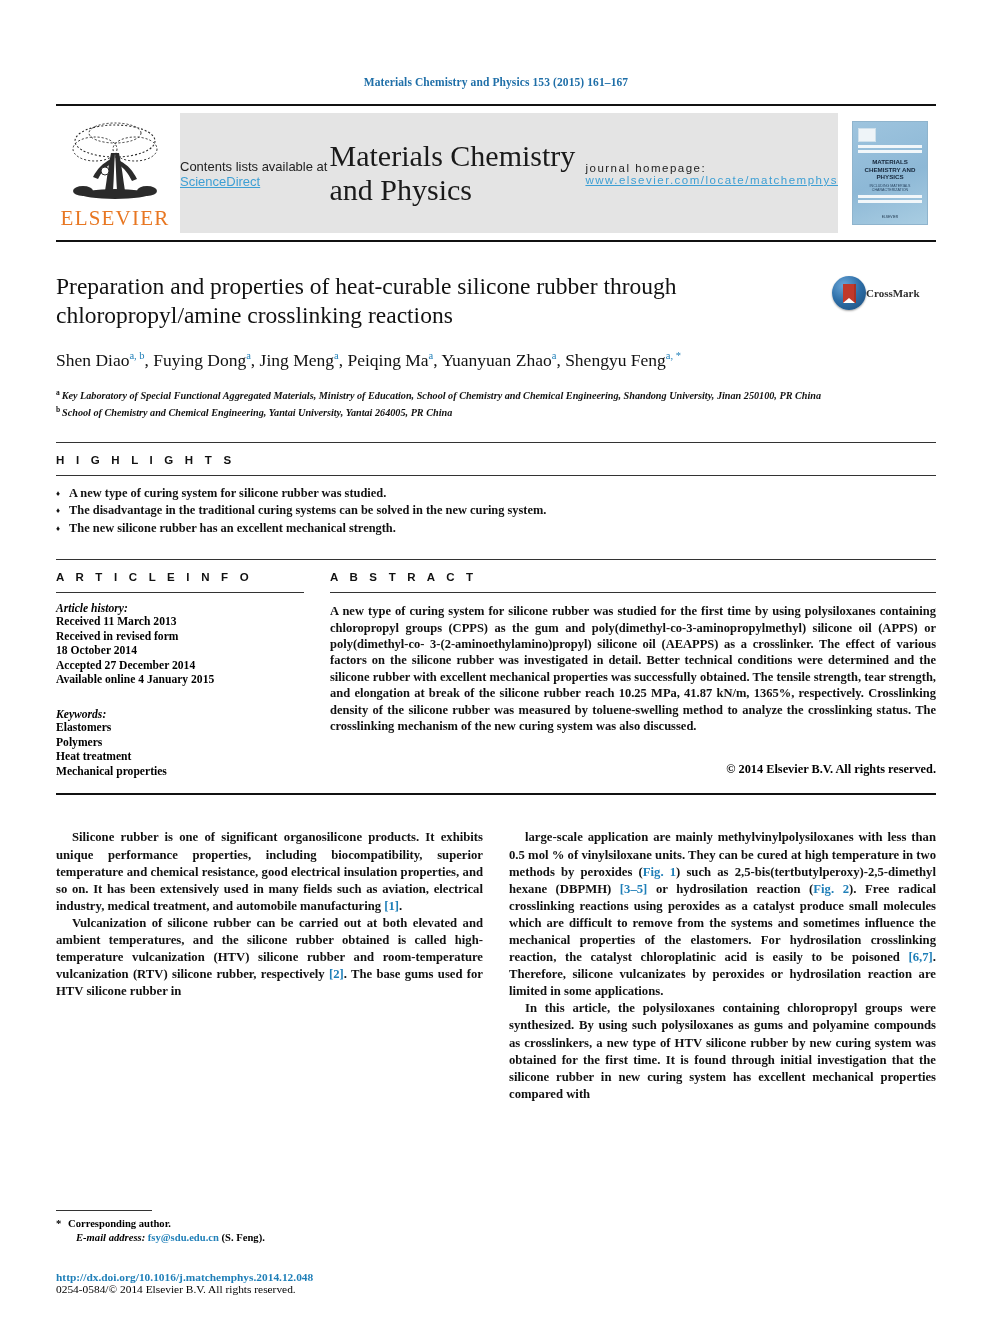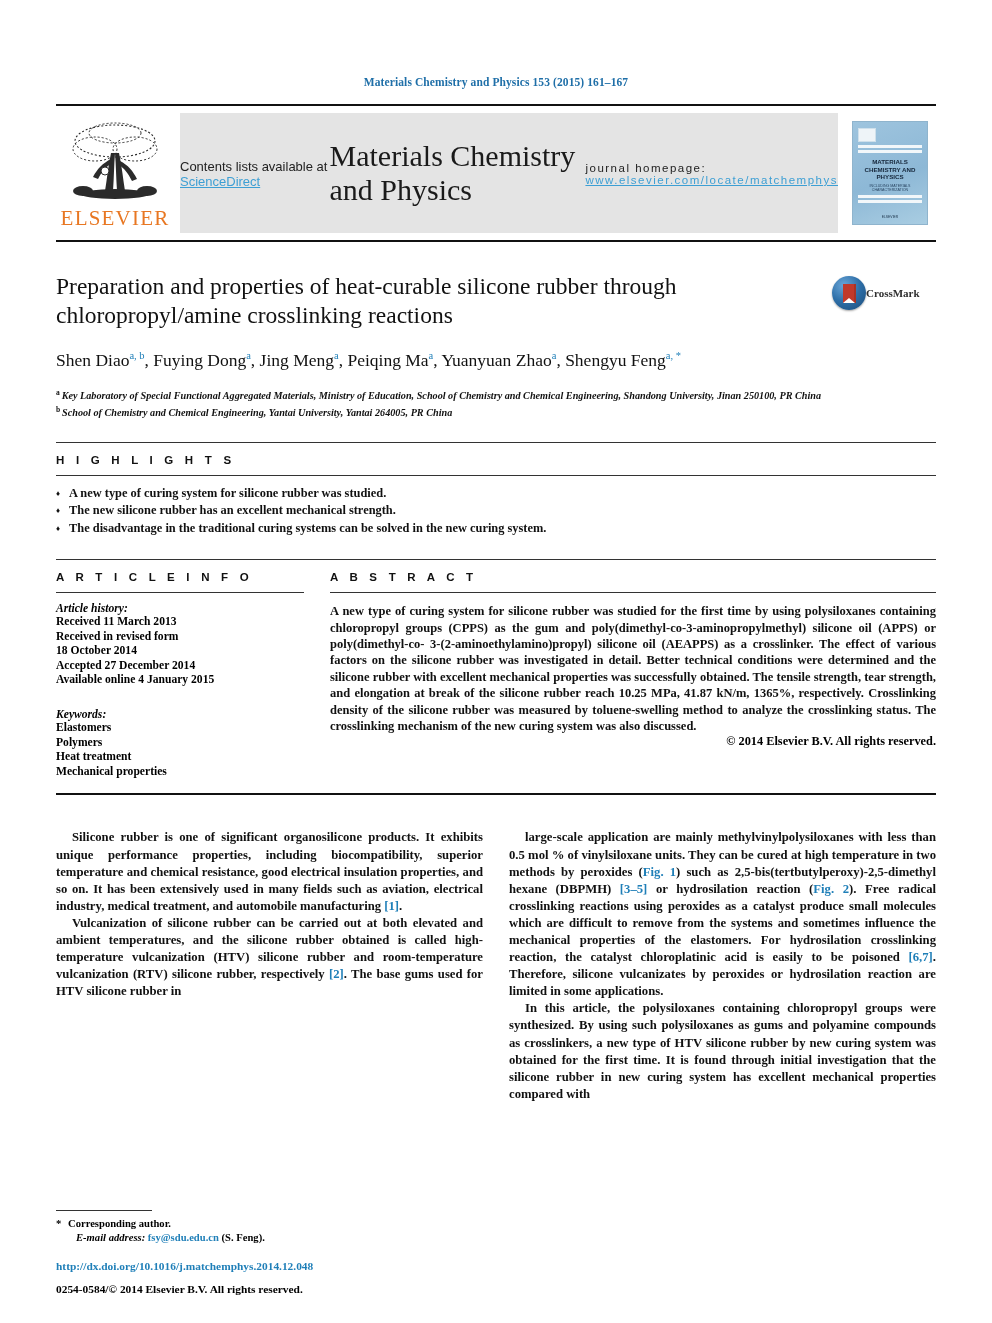--- a/index.html
+++ b/index.html
@@ -243,21 +243,21 @@
     font-weight: bold;
     line-height: 16.4px;
     text-align: justify;
     margin-top: 10px;
     color: #111;
   }
   .copyright {
     font-size: 12.3px;
     font-weight: bold;
     text-align: right;
-    margin-top: 0;
+    margin-top: 28px;
   }
   .info-bottom-rule { border-bottom: 2px solid #111; margin-top: 14px; }
 
   
   .body-cols {
     margin-top: 34px;
     display: flex;
     gap: 26px;
   }
   .bcol { flex: 1 1 0; }
@@ -290,21 +290,21 @@
   .fn-star { position: absolute; left: 0; top: 0; }
   .fn-em { font-style: italic; }
   .fn-mail { color: #1f7fb8; text-decoration: none; }
 
   .doi-block {
     position: absolute;
     left: 56px;
     bottom: 28px;
   }
   .doi-link { color: #1f7fb8; font-size: 11.4px; font-weight: bold; display: block; text-decoration: none; }
-  .issn-line { font-size: 11.4px; font-weight: bold; margin-top: 11px; }
+  .issn-line { font-size: 11.4px; font-weight: normal; margin-top: 0; }
 </style>
 </head>
 <body>
 
 <div class="page">
 
   <div class="running-head">Materials Chemistry and Physics 153 (2015) 161–167</div>
 
   <div class="banner-wrap">
 
@@ -371,22 +371,22 @@
       <div><sup>b </sup>School of Chemistry and Chemical Engineering, Yantai University, Yantai 264005, PR China</div>
     </div>
 
   <div class="highlights-wrap">
     <div class="hl-rule-top">
       <div class="section-head">H I G H L I G H T S</div>
     </div>
     <div class="hl-sep"></div>
     <ul class="hl-list">
         <li>A new type of curing system for silicone rubber was studied.</li>
+        <li>The disadvantage in the traditional curing systems can be solved in the new curing system.</li>
         <li>The new silicone rubber has an excellent mechanical strength.</li>
-        <li>The disadvantage in the traditional curing systems can be solved in the new curing system.</li>
       </ul>
   </div>
 
   <div class="info-abstract">
     <div class="info-col">
       <div class="section-head">A R T I C L E  I N F O</div>
       <div class="col-rule"></div>
       <div class="hist-title">Article history:</div>
       <div>
           <div class="hist-line">Received 11 March 2013</div>

